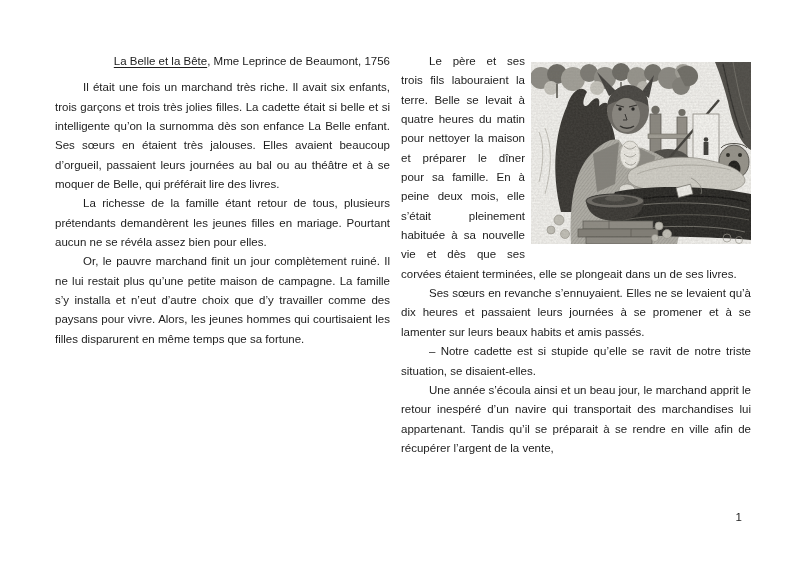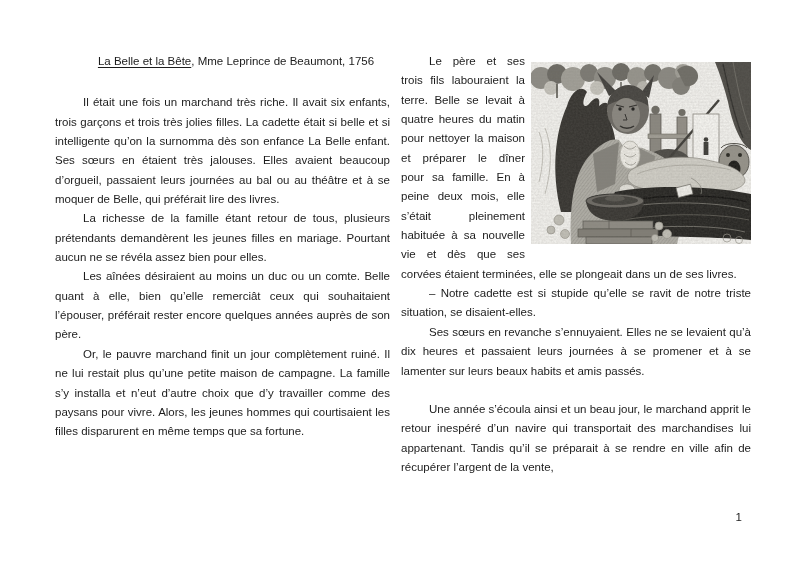--- a/index.html
+++ b/index.html
@@ -15,28 +15,28 @@
     line-height: 19.35px;
   }
   .col {
     position: absolute;
     top: 52px;
     text-align: justify;
   }
   .col-left  { left: 55px;  width: 335px; }
   .col-right { left: 401px; width: 350px; }
   .doc-title {
-    text-align: center;
+    text-align: right;
     text-indent: 27px;
-    margin: 0 0 22px 0;
+    margin: 0 0 7px 0;
     white-space: nowrap;
   }
   .doc-title .u { text-decoration: underline; text-underline-offset: 2px; }
   p.body-par { margin: 0; text-indent: 28px; }
-  p.par-gap  { margin-top: 19px; }
+  p.par-gap  { }
   .illustration {
     float: right;
     width: 220px;
     height: 182px;
     margin: 10px 0 5px 6px;
   }
   .illustration svg { display: block; width: 220px; height: 182px; }
   .page-number {
     position: absolute;
     top: 508px;
@@ -47,21 +47,20 @@
 </style>
 </head>
 <body>
 
 <div class="page">
 
   <div class="col col-left">
     <div class="doc-title"><span class="u">La Belle et la Bête</span><span>, Mme Leprince de Beaumont, 1756</span></div>
     <p class="body-par">Il était une fois un marchand très riche. Il avait six enfants, trois garçons et trois très jolies filles. La cadette était si belle et si intelligente qu’on la surnomma dès son enfance La Belle enfant. Ses sœurs en étaient très jalouses. Elles avaient beaucoup d’orgueil, passaient leurs journées au bal ou au théâtre et à se moquer de Belle, qui préférait lire des livres.</p>
     <p class="body-par">La richesse de la famille étant retour de tous, plusieurs prétendants demandèrent les jeunes filles en mariage. Pourtant aucun ne se révéla assez bien pour elles.</p>
-    <p class="body-par">Les aînées désiraient au moins un duc ou un comte. Belle quant à elle, bien qu’elle remerciât ceux qui souhaitaient l’épouser, préférait rester encore quelques années auprès de son père.</p>
     <p class="body-par">Or, le pauvre marchand finit un jour complètement ruiné. Il ne lui restait plus qu’une petite maison de campagne. La famille s’y installa et n’eut d’autre choix que d’y travailler comme des paysans pour vivre. Alors, les jeunes hommes qui courtisaient les filles disparurent en même temps que sa fortune.</p>
   </div>
 
   <div class="col col-right">
 
     <div class="illustration">
       <svg viewBox="0 0 220 182" xmlns="http://www.w3.org/2000/svg">
         <defs>
           <pattern id="hatch" width="2.6" height="2.6" patternUnits="userSpaceOnUse" patternTransform="rotate(38)">
             <line x1="0" y1="0" x2="0" y2="2.6" stroke="#45433f" stroke-width="0.55"></line>
@@ -192,19 +191,19 @@
           <path d="M8,70 C14,84 12,104 8,120 M14,66 C22,86 20,110 14,132" fill="none" stroke="#b0aea5"></path>
           <path d="M160,116 C168,120 172,126 170,132" fill="none" stroke="#8a887f"></path>
         </g>
 
         <rect x="0" y="0" width="220" height="182" fill="url(#hatchH)" opacity="0.10"></rect>
         <rect x="0" y="0" width="220" height="182" filter="url(#grain)" opacity="0.45"></rect>
       </svg>
     </div>
 
     <p class="body-par">Le père et ses trois fils labouraient la terre. Belle se levait à quatre heures du matin pour nettoyer la maison et préparer le dîner pour sa famille. En à peine deux mois, elle s’était pleinement habituée à sa nouvelle vie et dès que ses corvées étaient terminées, elle se plongeait dans un de ses livres.</p>
+    <p class="body-par">Ses sœurs en revanche s’ennuyaient. Elles ne se levaient qu’à dix heures et passaient leurs journées à se promener et à se lamenter sur leurs beaux habits et amis passés.</p>
     <p class="body-par">– Notre cadette est si stupide qu’elle se ravit de notre triste situation, se disaient-elles.</p>
-    <p class="body-par">Ses sœurs en revanche s’ennuyaient. Elles ne se levaient qu’à dix heures et passaient leurs journées à se promener et à se lamenter sur leurs beaux habits et amis passés.</p>
     <p class="body-par par-gap">Une année s’écoula ainsi et un beau jour, le marchand apprit le retour inespéré d’un navire qui transportait des marchandises lui appartenant. Tandis qu’il se préparait à se rendre en ville afin de récupérer l’argent de la vente,</p>
   </div>
 
   <div class="page-number">1</div>
 </div>
 
 </body></html>

